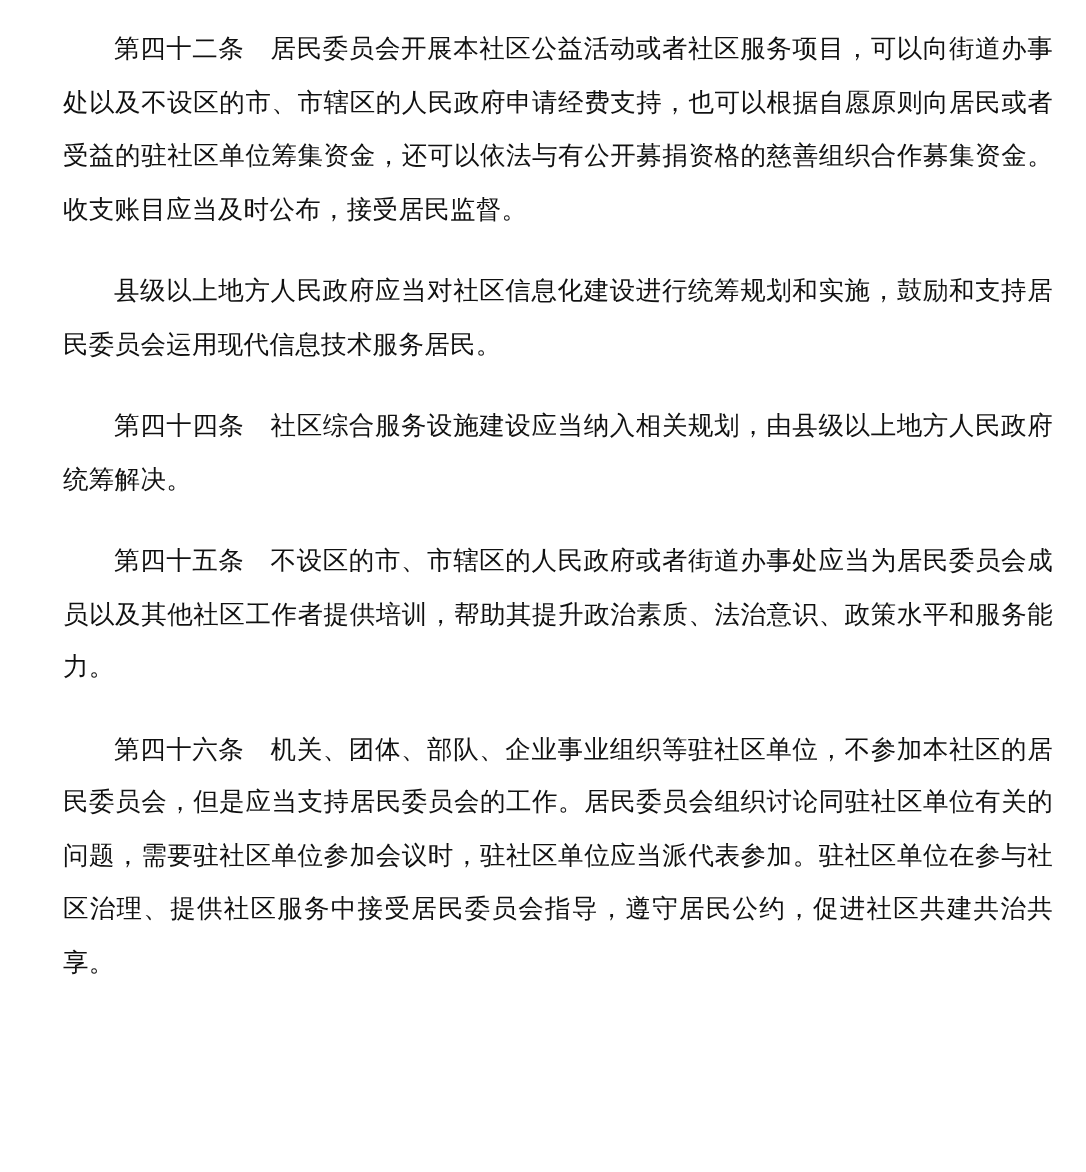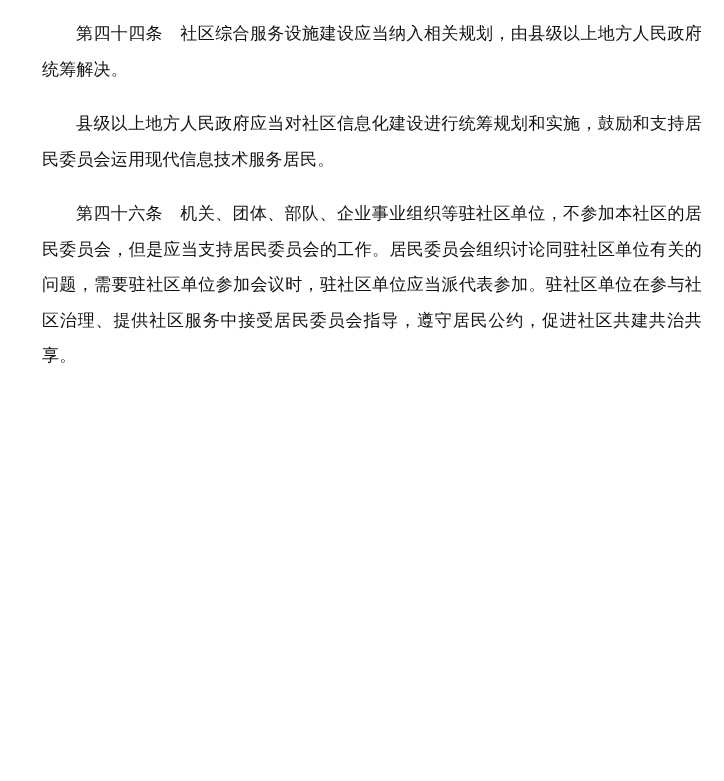--- a/index.html
+++ b/index.html
@@ -34,16 +34,18 @@
     text-indent: 2em;
   }
   .para:last-child {
     margin-bottom: 0;
   }
 </style>
 </head>
 <body>
 
 <div class="page">
+  <p class="para indent">第四十二条　居民委员会开展本社区公益活动或者社区服务项目，可以向街道办事处以及不设区的市、市辖区的人民政府申请经费支持，也可以根据自愿原则向居民或者受益的驻社区单位筹集资金，还可以依法与有公开募捐资格的慈善组织合作募集资金。收支账目应当及时公布，接受居民监督。</p>
+  <p class="para indent">县级以上地方人民政府应当对社区信息化建设进行统筹规划和实施，鼓励和支持居民委员会运用现代信息技术服务居民。</p>
   <p class="para indent">第四十四条　社区综合服务设施建设应当纳入相关规划，由县级以上地方人民政府统筹解决。</p>
-  <p class="para indent">县级以上地方人民政府应当对社区信息化建设进行统筹规划和实施，鼓励和支持居民委员会运用现代信息技术服务居民。</p>
+  <p class="para indent">第四十五条　不设区的市、市辖区的人民政府或者街道办事处应当为居民委员会成员以及其他社区工作者提供培训，帮助其提升政治素质、法治意识、政策水平和服务能力。</p>
   <p class="para indent">第四十六条　机关、团体、部队、企业事业组织等驻社区单位，不参加本社区的居民委员会，但是应当支持居民委员会的工作。居民委员会组织讨论同驻社区单位有关的问题，需要驻社区单位参加会议时，驻社区单位应当派代表参加。驻社区单位在参与社区治理、提供社区服务中接受居民委员会指导，遵守居民公约，促进社区共建共治共享。</p>
 </div>
 
 </body></html>

